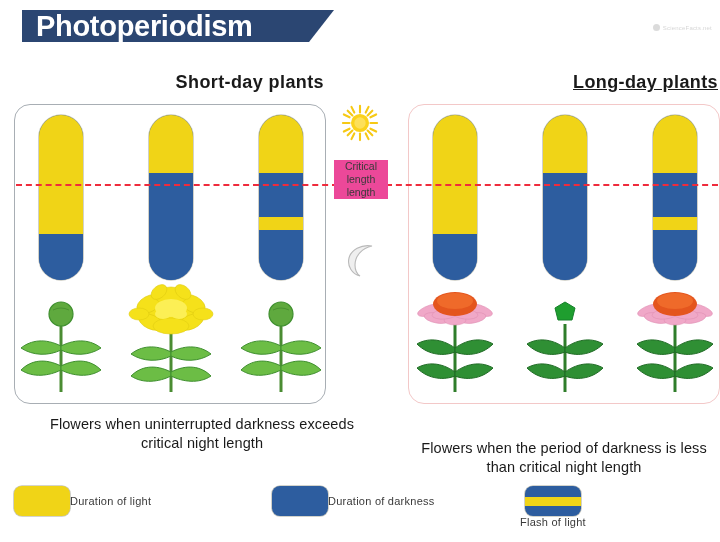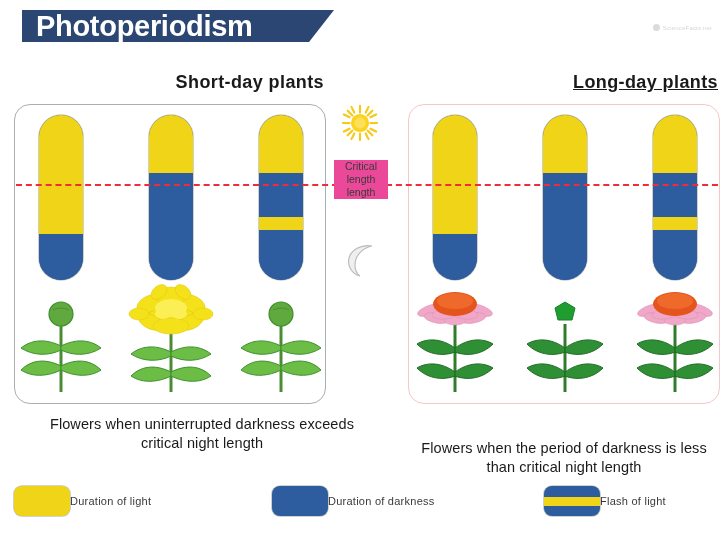--- a/index.html
+++ b/index.html
@@ -149,21 +149,21 @@
     position: absolute;
     left: 0; top: 486px;
     width: 720px; height: 40px;
   }
   .legend-item {
     position: absolute;
     display: flex; align-items: center; 
   }
   #legend-item-0 { left: 14px;  }
   #legend-item-1 { left: 272px; }
-  #legend-item-2 { left: 544px; }
+  #legend-item-2 { left: 520px; flex-direction: column; }
 
   .legend-swatch {
     width: 56px; height: 30px;
     border-radius: 8px;
     position: relative;
     overflow: hidden;
     box-shadow: 0 0 0 0.8px rgba(90,90,60,.35);
   }
   .legend-swatch .flash-band {
     position: absolute;

